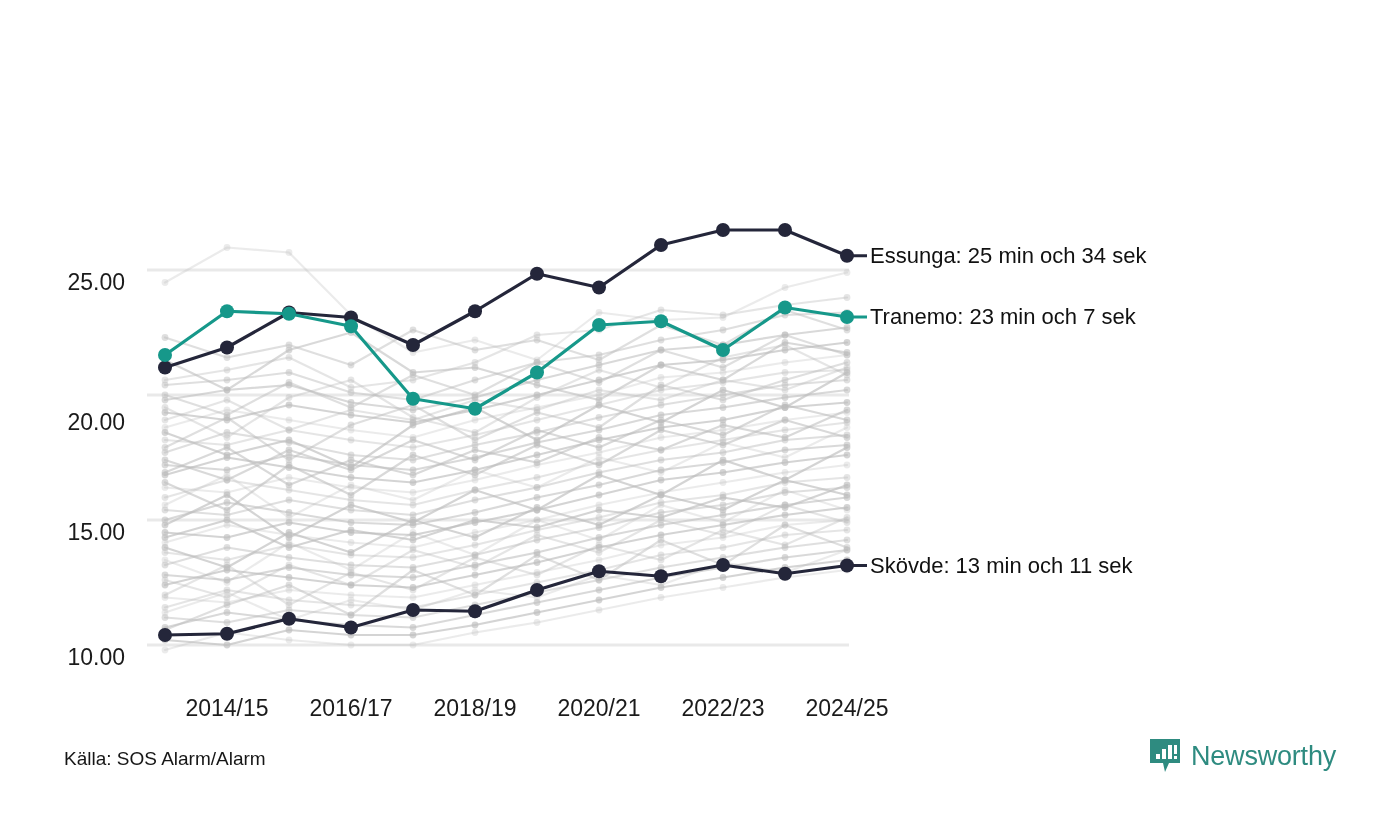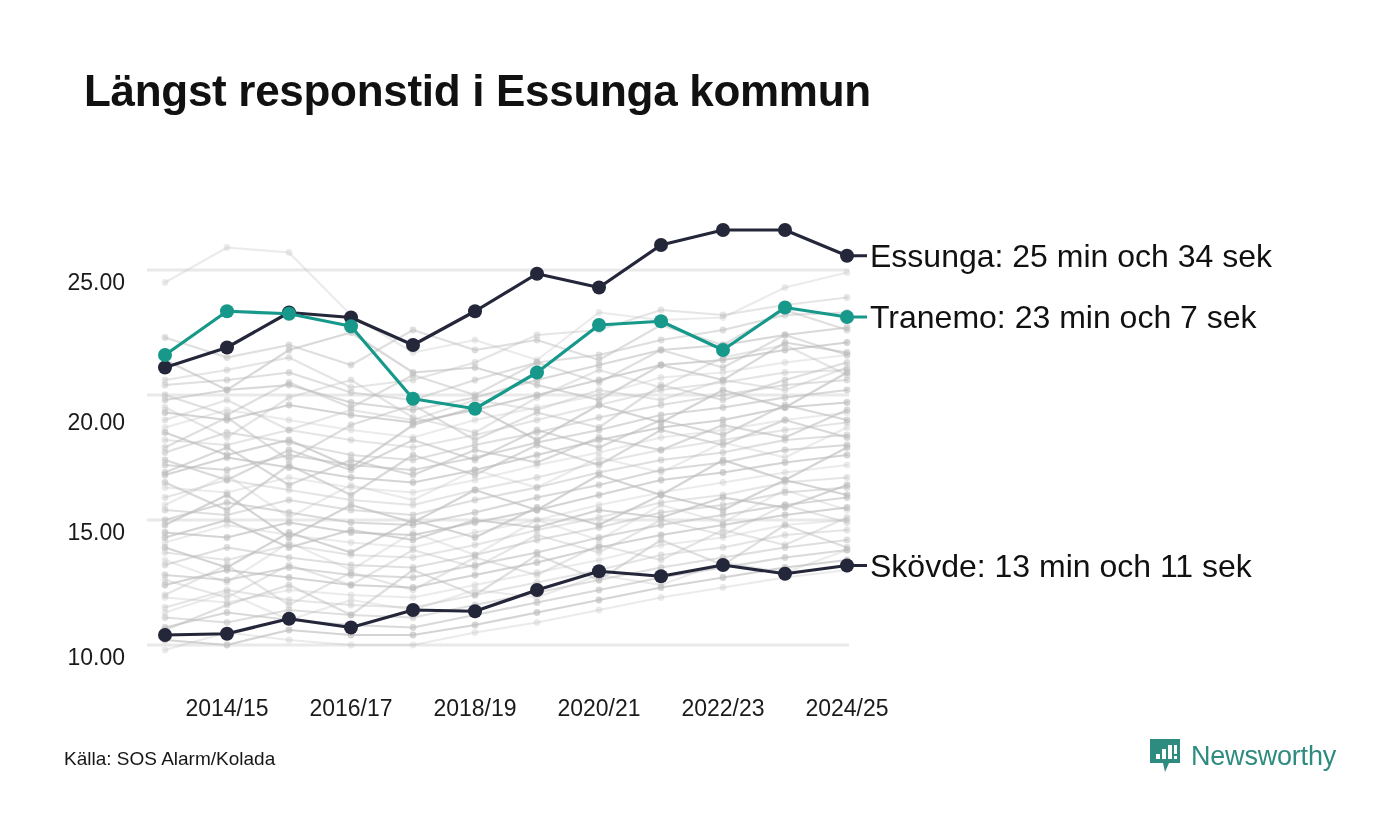--- a/index.html
+++ b/index.html
@@ -33,34 +33,33 @@
     position: absolute; text-align: right;
     font-size: 23px; color: #1a1a1a; width: 120px;
     transform: translateY(-50%); white-space: nowrap; margin-top: 12px;
   }
   .xtick {
     position: absolute; text-align: center;
     font-size: 23px; color: #1a1a1a; top: 695px;
     transform: translateX(-50%); white-space: nowrap;
   }
   .series-label {
-    position: absolute; font-size: 32px; color: #111111;
+    position: absolute; font-size: 22px; color: #111111;
     transform: translateY(-50%); white-space: nowrap;
   }
 
   .logo { position: absolute; left: 1148px; top: 737px; display: flex; align-items: center; gap: 9px; }
   .logo-mark { width: 34px; height: 38px; }
   .logo-text { font-size: 27px; font-weight: 400; color: #2e8b80; letter-spacing: -0.2px; }
 </style>
 </head>
 <body>
 
 <div id="root">
 
-  <div class="title">Längst responstid i Essunga kommun</div>
 
   <div class="chart-wrap">
     <svg class="chart" id="chart-svg">
         <line x1="147" y1="645" x2="849" y2="645" stroke="#e9e9e9" stroke-width="3"></line>
         <line x1="147" y1="520" x2="849" y2="520" stroke="#e9e9e9" stroke-width="3"></line>
         <line x1="147" y1="395" x2="849" y2="395" stroke="#e9e9e9" stroke-width="3"></line>
         <line x1="147" y1="270.00000000000006" x2="849" y2="270.00000000000006" stroke="#e9e9e9" stroke-width="3"></line>
         <g>
           <polyline points="165,282.5 227,247.50000000000006 289,252.50000000000006 351,315.00000000000006 413,352.5 475,340.00000000000006 537,360.00000000000006 599,312.5 661,320.00000000000006 723,317.49999999999994 785,287.5 847,272.50000000000006" fill="none" stroke="#bdbdbd" stroke-width="2.2" stroke-opacity="0.3" stroke-linejoin="round" stroke-linecap="round"></polyline>
           <circle cx="165" cy="282.5" r="3.4" fill="#bdbdbd" fill-opacity="0.3"></circle>
@@ -799,21 +798,21 @@
         <div class="xtick" style="left: 723px;">2022/23</div>
         <div class="xtick" style="left: 847px;">2024/25</div>
       </div>
     <div id="series-labels">
         <div class="series-label" style="left: 870px; top: 255.75px; color: rgb(17, 17, 17);">Essunga: 25 min och 34 sek</div>
         <div class="series-label" style="left: 870px; top: 317px; color: rgb(17, 17, 17);">Tranemo: 23 min och 7 sek</div>
         <div class="series-label" style="left: 870px; top: 565.5px; color: rgb(17, 17, 17);">Skövde: 13 min och 11 sek</div>
       </div>
   </div>
 
-  <div class="source">Källa: SOS Alarm/Kolada</div>
+  <div class="source">Källa: SOS Alarm/Alarm</div>
 
   <div class="logo">
     <svg class="logo-mark" viewBox="0 0 34 38">
       <path d="M2 2 h30 v24 h-11 l-4 9 -2 -9 h-13 z" fill="#2e8b80"></path>
       <rect x="8" y="17" width="4" height="5" fill="#ffffff"></rect>
       <rect x="14" y="12" width="4" height="10" fill="#ffffff"></rect>
       <rect x="20" y="8" width="4" height="14" fill="#ffffff"></rect>
       <rect x="26" y="8" width="3" height="9" fill="#ffffff"></rect>
       <rect x="26" y="19" width="3" height="3" fill="#ffffff"></rect>
     </svg>

